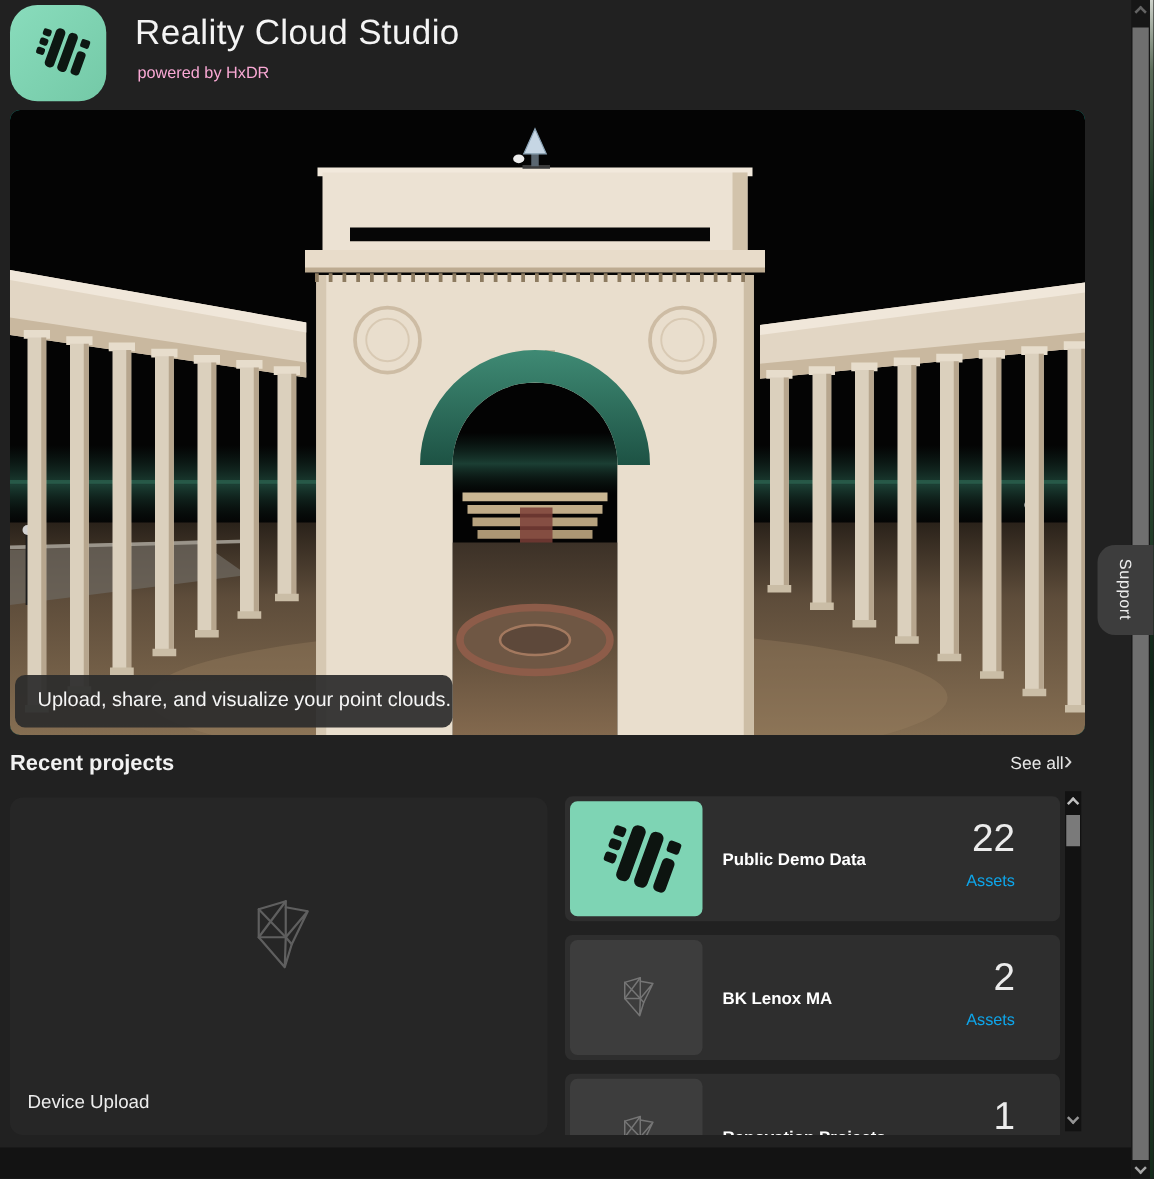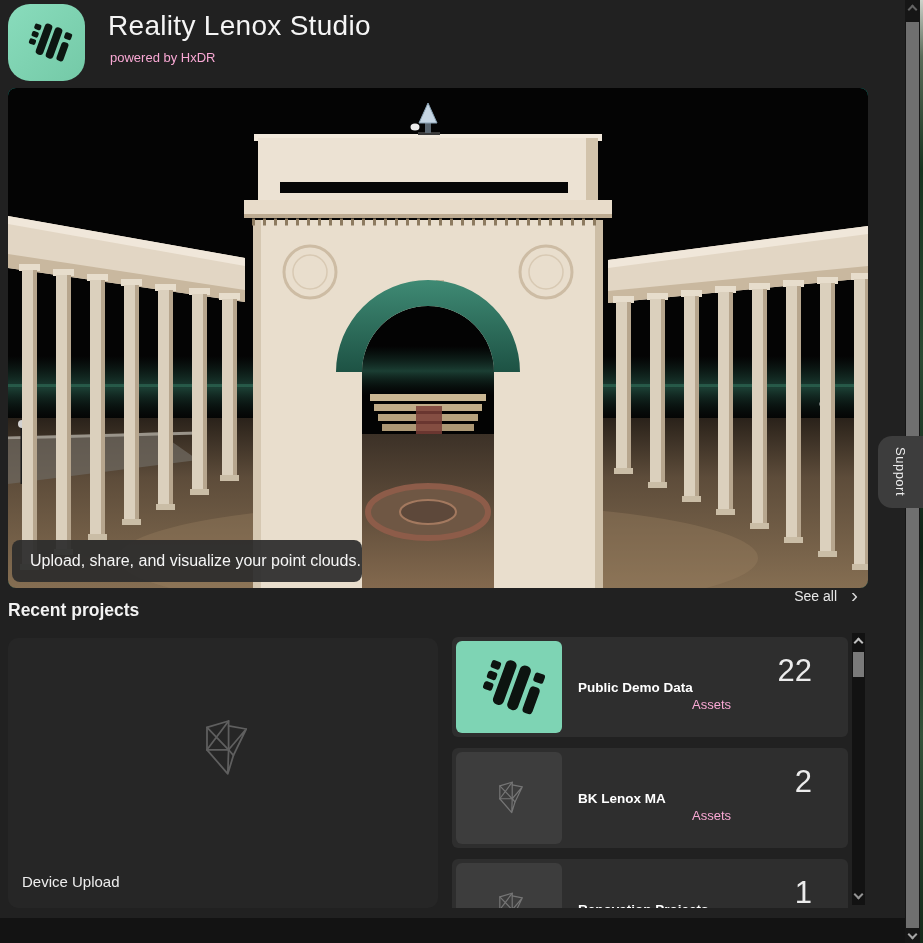--- a/index.html
+++ b/index.html
@@ -14,39 +14,39 @@
   .app-subtitle { position:absolute; left:110px; top:50px; font-size:13px; color:#f9a8d4; }
 
   
   .hero { position:absolute; left:8px; top:88px; width:860px; height:500px; border-radius:8px; overflow:hidden; background:#14b8a6; }
   .hero svg { display:block; width:100%; height:100%; }
   .hero-caption { position:absolute; left:4px; top:452px; width:350px; height:42px; border-radius:8px;
                   background:rgba(44,44,44,.93); color:#f5f5f5; font-size:16px; line-height:42px; padding-left:18px; }
 
   
   .recent-heading { position:absolute; left:8px; top:600px; font-size:17.5px; color:#f2f2f2; font-weight:700; }
-  .see-all { position:absolute; right:65px; top:588px; display:flex; align-items:center; gap:14px; cursor:pointer;justify-content:space-between; }
+  .see-all { position:absolute; right:65px; top:602px; display:flex; align-items:center; cursor:pointer;justify-content:space-between; }
   .see-all .lbl { font-size:14px; color:#e8e8e8; }
   .see-all .chv { font-size:21px; color:#d8d8d8; line-height:14px; margin-top:-3px; }
 
   
   .upload-card { position:absolute; left:8px; top:638px; width:430px; height:270px; background:#262626; border-radius:10px; }
   .upload-card .wire { position:absolute; left:50%; top:62px; transform:translateX(-50%); }
   .upload-label { position:absolute; left:14px; bottom:18px; font-size:15px; color:#ededed; }
 
   
   .projects-clip { position:absolute; left:452px; top:630px; width:396px; height:278px; overflow:hidden; }
   .proj-card { position:absolute; left:0; width:396px; height:100px; background:#2e2e2e; border-radius:6px; }
   .proj-thumb { position:absolute; left:4px; top:4px; width:106px; height:92px; border-radius:6px;
                 display:flex; align-items:center; justify-content:center; overflow:hidden; }
   .proj-title { position:absolute; left:126px; top:0; height:100px; display:flex; align-items:center;
                 font-size:13.5px; font-weight:700; color:#ffffff; }
   .proj-count { position:absolute; right:36px; top:16px; width:120px; text-align:right;
                 font-size:31px; font-weight:300; color:#ececec; }
-  .proj-unit  { position:absolute; right:36px; top:60px; width:120px; font-size:13px; color:#f9a8d4; }
+  .proj-unit  { position:absolute; right:36px; top:60px; width:120px; text-align:right; font-size:13px; color:#0ea5e9; }
 
   
   .list-scroll { position:absolute; left:852px; top:633px; width:13px; height:272px; background:#121212; }
   .list-thumb  { position:absolute; left:1px; top:19px; width:11px; height:25px; background:#7a7a7a; }
   .chev { display:inline-block; width:7px; height:7px; border-right:2px solid #c0c0c0; border-bottom:2px solid #c0c0c0; }
   .chev.up   { transform:rotate(-135deg); }
   .chev.down { transform:rotate(45deg); }
   .list-up   { position:absolute; left:855px; top:639px; }
   .list-down { position:absolute; left:855px; top:891px; opacity:.75; }
 
@@ -77,21 +77,21 @@
           <rect x="20" y="41" width="12" height="10" rx="3"></rect>
           <rect x="20" y="55" width="12" height="10" rx="3"></rect>
           <rect x="37" y="20" width="14" height="58" rx="6"></rect>
           <rect x="56" y="20" width="14" height="58" rx="6"></rect>
           <rect x="76" y="23" width="13" height="12" rx="3"></rect>
           <rect x="76" y="41" width="13" height="35" rx="5"></rect>
         </g>
       </svg>
     </span>
   </div>
-  <div class="app-title">Reality Lenox Studio</div>
+  <div class="app-title">Reality Cloud Studio</div>
   <div class="app-subtitle">powered by HxDR</div>
 
   <div class="hero">
     <span>
     <svg viewBox="0 0 860 500" preserveAspectRatio="none">
       <defs>
         <linearGradient id="hazeG" x1="0" y1="0" x2="0" y2="1">
           <stop offset="0" stop-color="#1c4a3c" stop-opacity="0"></stop>
           <stop offset=".5" stop-color="#2f6f5b" stop-opacity=".55"></stop>
           <stop offset="1" stop-color="#0c201a" stop-opacity="0"></stop>

